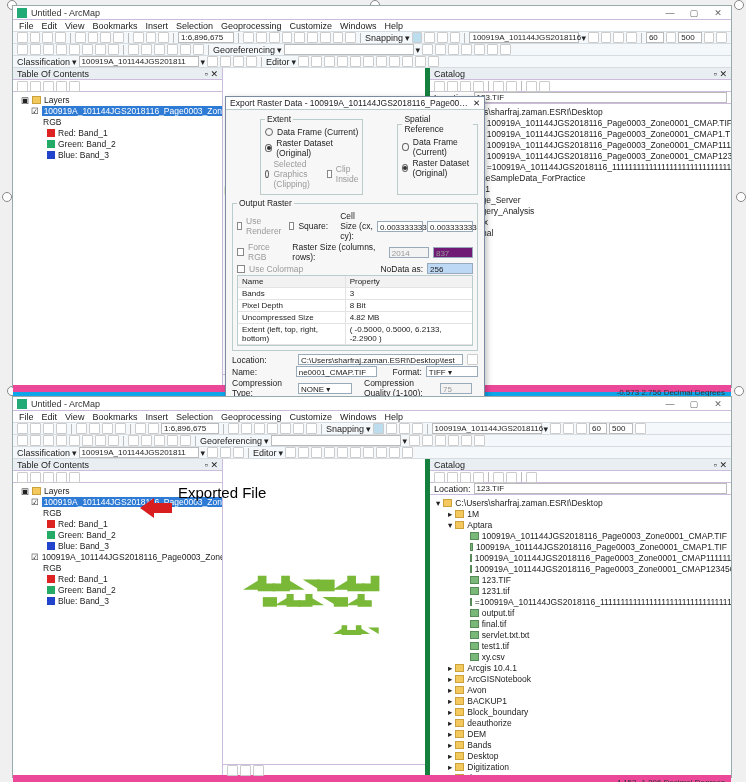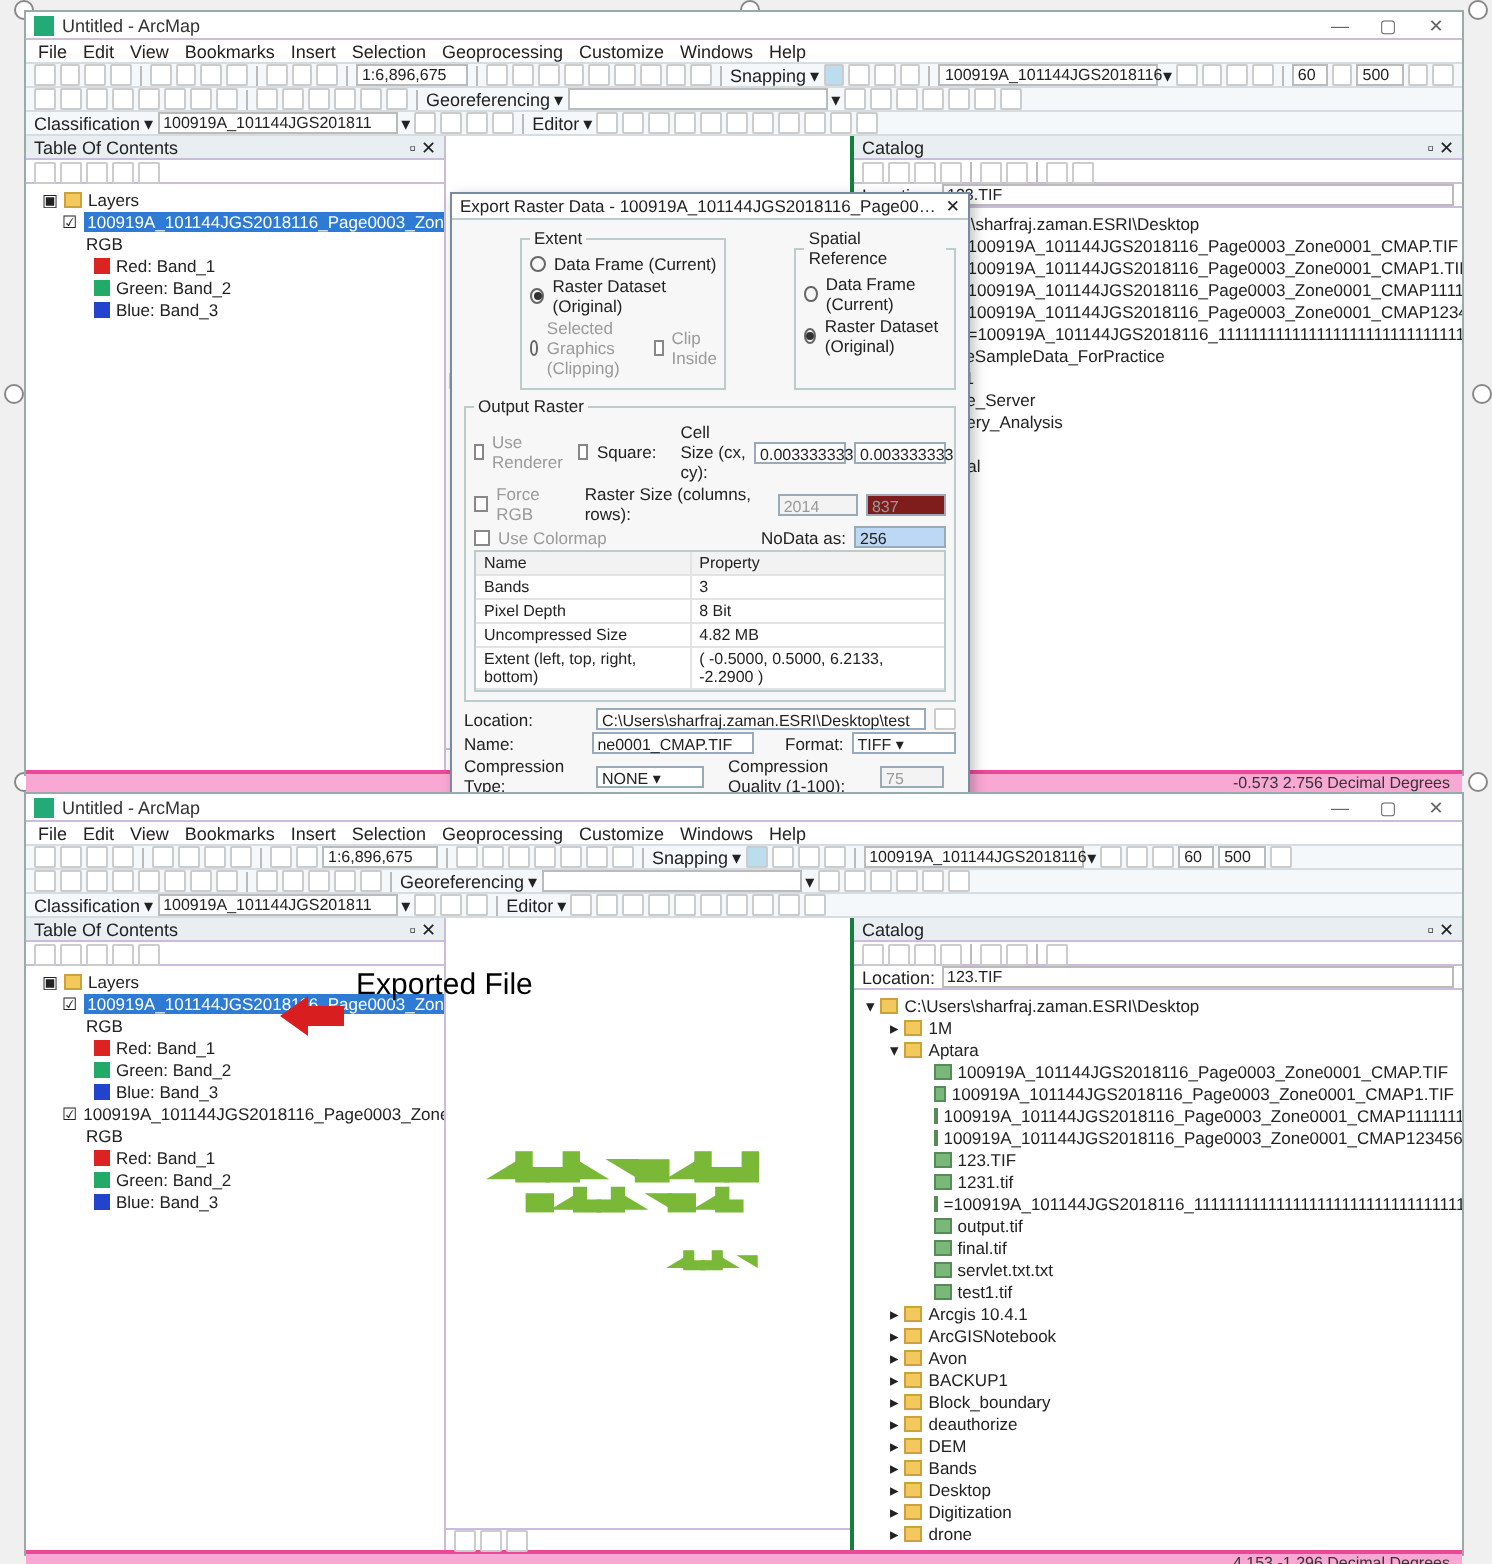--- a/index.html
+++ b/index.html
@@ -16,27 +16,27 @@
   .toolbar { height:12px; display:flex; align-items:center; gap:2px; padding:0 4px; border-bottom:1px solid #d5dde3; background:#f5f8fa; }
   .tbtn { width:11px; height:11px; border:1px solid #ccc; background:#fff; border-radius:1px; }
   .sep { width:1px; height:10px; background:#bbb; margin:0 2px; }
   .tfield { height:11px; font-size:8px; border:1px solid #bbb; background:#fff; padding:0 2px; line-height:10px; }
   .body { display:flex; height:calc(100% - 64px); }
   .panel { display:flex; flex-direction:column; border-right:1px solid #cbd; }
   .panel-title { height:12px; background:#e9eef3; display:flex; align-items:center; justify-content:space-between; padding:0 4px; font-size:9px; border-bottom:1px solid #cbd; }
   .panel-body { flex:1; overflow:hidden; background:#fff; padding:2px 4px; }
   .toc { width:210px; }
   .mapview { flex:1; display:flex; flex-direction:column; }
-  .catalog { width:306px; border-left:2px solid #15803d; border-right:none; }
+  .catalog { width:306px; border-left:5px solid #15803d; border-right:none; }
   .tree-row { display:flex; align-items:center; gap:3px; padding:0 0 0 4px; height:11px; font-size:8.5px; }
   .rgb-chip { width:8px; height:8px; }
   .layer-sel { background:#2e7bd6; color:#fff; padding:0 2px; }
   .folder { width:9px; height:8px; background:#f3c95e; border:1px solid #caa13a; }
   .file { width:9px; height:8px; background:#7ab87a; border:1px solid #568a56; }
-  .statusbar { height:12px; border-top:2px solid #ec4899; background:#f9a8d4; display:flex; align-items:flex-start; justify-content:flex-end; padding:0 6px; font-size:8px; color:#333; }
+  .statusbar { height:12px; border-top:7px solid #ec4899; background:#0ea5e9; display:flex; align-items:flex-end; justify-content:flex-end; padding:0 6px; font-size:8px; color:#333; }
   .mapcanvas { flex:1; background:#fff; position:relative; }
   .scribble { position:absolute; font-size:22px; color:#7ab837; letter-spacing:-2px; line-height:14px; transform:scaleY(0.6); }
   
   .dialog { position:absolute; left:225px; top:96px; width:260px; background:#f7f7f7; border:1px solid #7a8aa0; box-shadow:2px 2px 6px rgba(0,0,0,0.25); font-size:8.5px; }
   .dlg-title { height:13px; background:#fff; display:flex; align-items:center; justify-content:space-between; padding:0 4px; border-bottom:1px solid #bcc; }
   .dlg-body { padding:4px 6px; }
   fieldset { border:1px solid #bcc; margin:0 0 3px 0; padding:2px 4px 4px 4px; }
   legend { font-size:8.5px; padding:0 2px; }
   .row { display:flex; align-items:center; gap:4px; margin:1px 0; }
   .radio { width:8px; height:8px; border:1px solid #666; border-radius:50%; display:inline-flex; align-items:center; justify-content:center; }
@@ -328,21 +328,21 @@
         <span>Cell Size (cx, cy):</span>
         <span class="field" style="width:46px">0.003333333</span>
         <span class="field" style="width:46px">0.003333333</span>
       </div>
       <div class="row">
         <span class="chk dim"></span>
           <span class="dim">Force RGB</span>
         <span style="flex:1"></span>
         <span>Raster Size (columns, rows):</span>
         <span class="field dim" style="width:46px;background:#f3f3f3">2014</span>
-        <span class="field dim" style="width:46px;background:#7f1d1d">837</span>
+        <span class="field dim" style="width:46px;background:#701a75">837</span>
       </div>
       <div class="row">
         <span class="chk dim"></span>
           <span class="dim">Use Colormap</span>
         <span style="flex:1"></span>
         <span>NoData as:</span>
         <span class="field" style="width:46px;background:#bdd8f5">256</span>
       </div>
       <div class="grid">
         <div class="gr grh">
@@ -590,20 +590,21 @@
           <div class="tree-row" style="padding-left:28px">&nbsp;&nbsp;<span class="file"></span> <span>100919A_101144JGS2018116_Page0003_Zone0001_CMAP1.TIF</span></div>
           <div class="tree-row" style="padding-left:28px">&nbsp;&nbsp;<span class="file"></span> <span>100919A_101144JGS2018116_Page0003_Zone0001_CMAP11111111111111111111111111</span></div>
           <div class="tree-row" style="padding-left:28px">&nbsp;&nbsp;<span class="file"></span> <span>100919A_101144JGS2018116_Page0003_Zone0001_CMAP1234567890.tif</span></div>
           <div class="tree-row" style="padding-left:28px">&nbsp;&nbsp;<span class="file"></span> <span>123.TIF</span></div>
           <div class="tree-row" style="padding-left:28px">&nbsp;&nbsp;<span class="file"></span> <span>1231.tif</span></div>
           <div class="tree-row" style="padding-left:28px">&nbsp;&nbsp;<span class="file"></span> <span>=100919A_101144JGS2018116_11111111111111111111111111111111111111</span></div>
           <div class="tree-row" style="padding-left:28px">&nbsp;&nbsp;<span class="file"></span> <span>output.tif</span></div>
           <div class="tree-row" style="padding-left:28px">&nbsp;&nbsp;<span class="file"></span> <span>final.tif</span></div>
           <div class="tree-row" style="padding-left:28px">&nbsp;&nbsp;<span class="file"></span> <span>servlet.txt.txt</span></div>
           <div class="tree-row" style="padding-left:28px">&nbsp;&nbsp;<span class="file"></span> <span>test1.tif</span></div>
+          <div class="tree-row" style="padding-left:28px">&nbsp;&nbsp;<span class="file"></span> <span>xy.csv</span></div>
           <div class="tree-row" style="padding-left:14px">▸ <span class="folder"></span> <span>Arcgis 10.4.1</span></div>
           <div class="tree-row" style="padding-left:14px">▸ <span class="folder"></span> <span>ArcGISNotebook</span></div>
           <div class="tree-row" style="padding-left:14px">▸ <span class="folder"></span> <span>Avon</span></div>
           <div class="tree-row" style="padding-left:14px">▸ <span class="folder"></span> <span>BACKUP1</span></div>
           <div class="tree-row" style="padding-left:14px">▸ <span class="folder"></span> <span>Block_boundary</span></div>
           <div class="tree-row" style="padding-left:14px">▸ <span class="folder"></span> <span>deauthorize</span></div>
           <div class="tree-row" style="padding-left:14px">▸ <span class="folder"></span> <span>DEM</span></div>
           <div class="tree-row" style="padding-left:14px">▸ <span class="folder"></span> <span>Bands</span></div>
           <div class="tree-row" style="padding-left:14px">▸ <span class="folder"></span> <span>Desktop</span></div>
           <div class="tree-row" style="padding-left:14px">▸ <span class="folder"></span> <span>Digitization</span></div>

